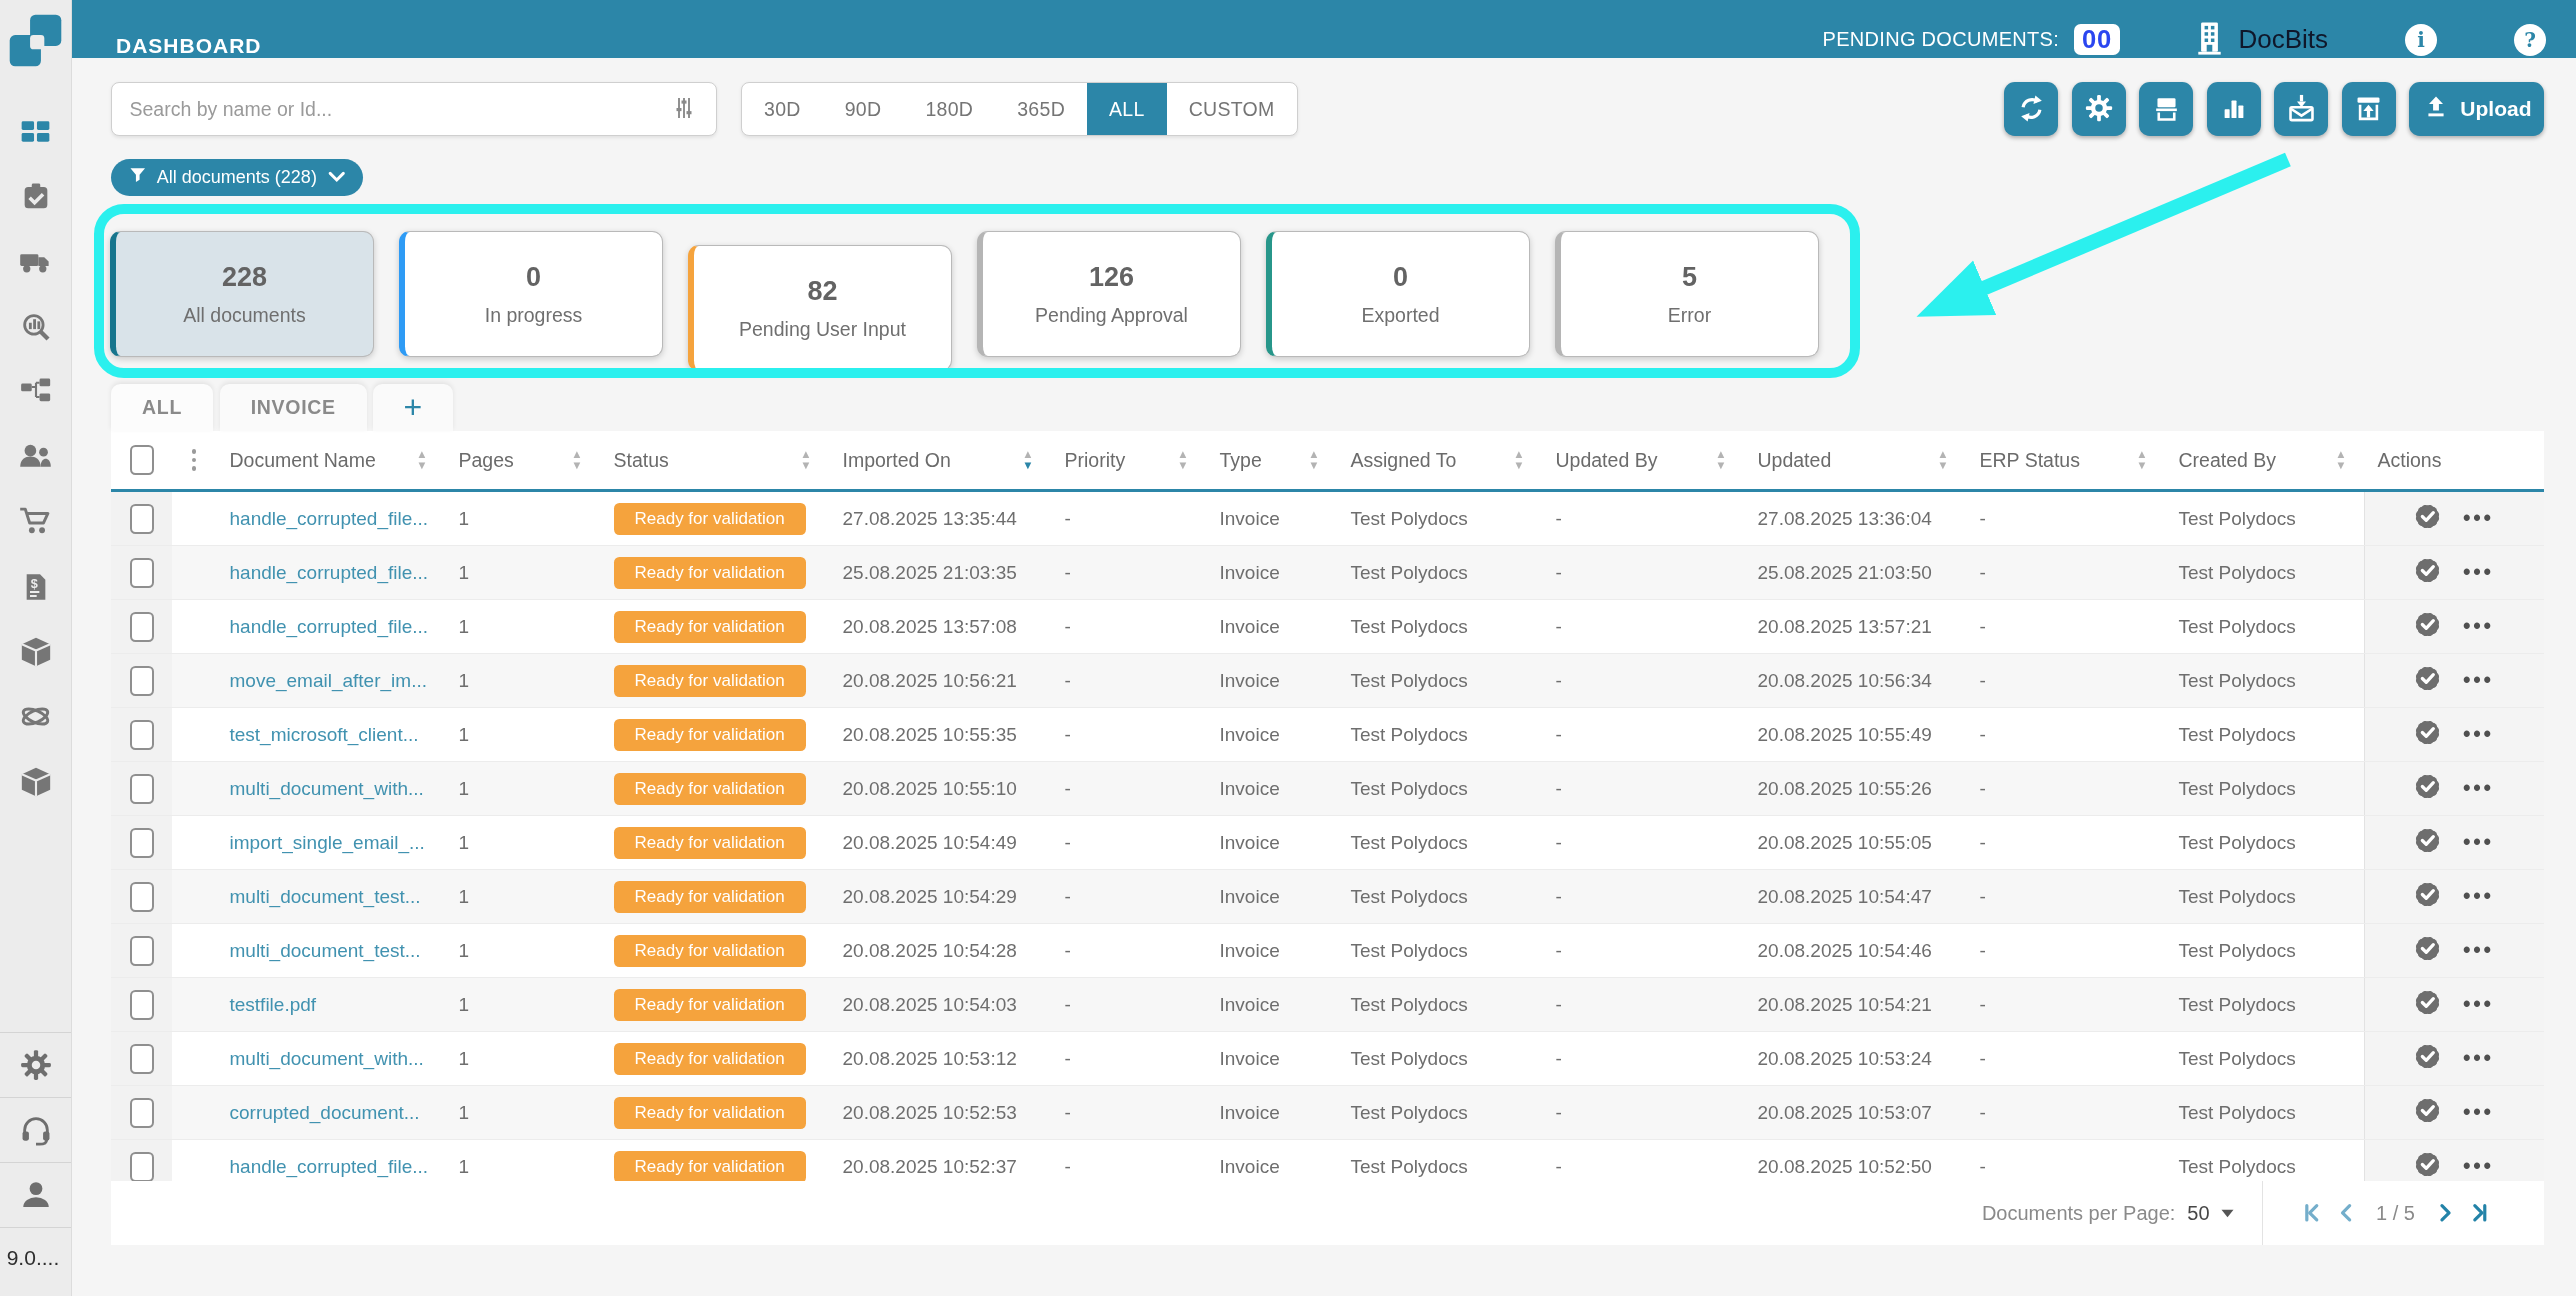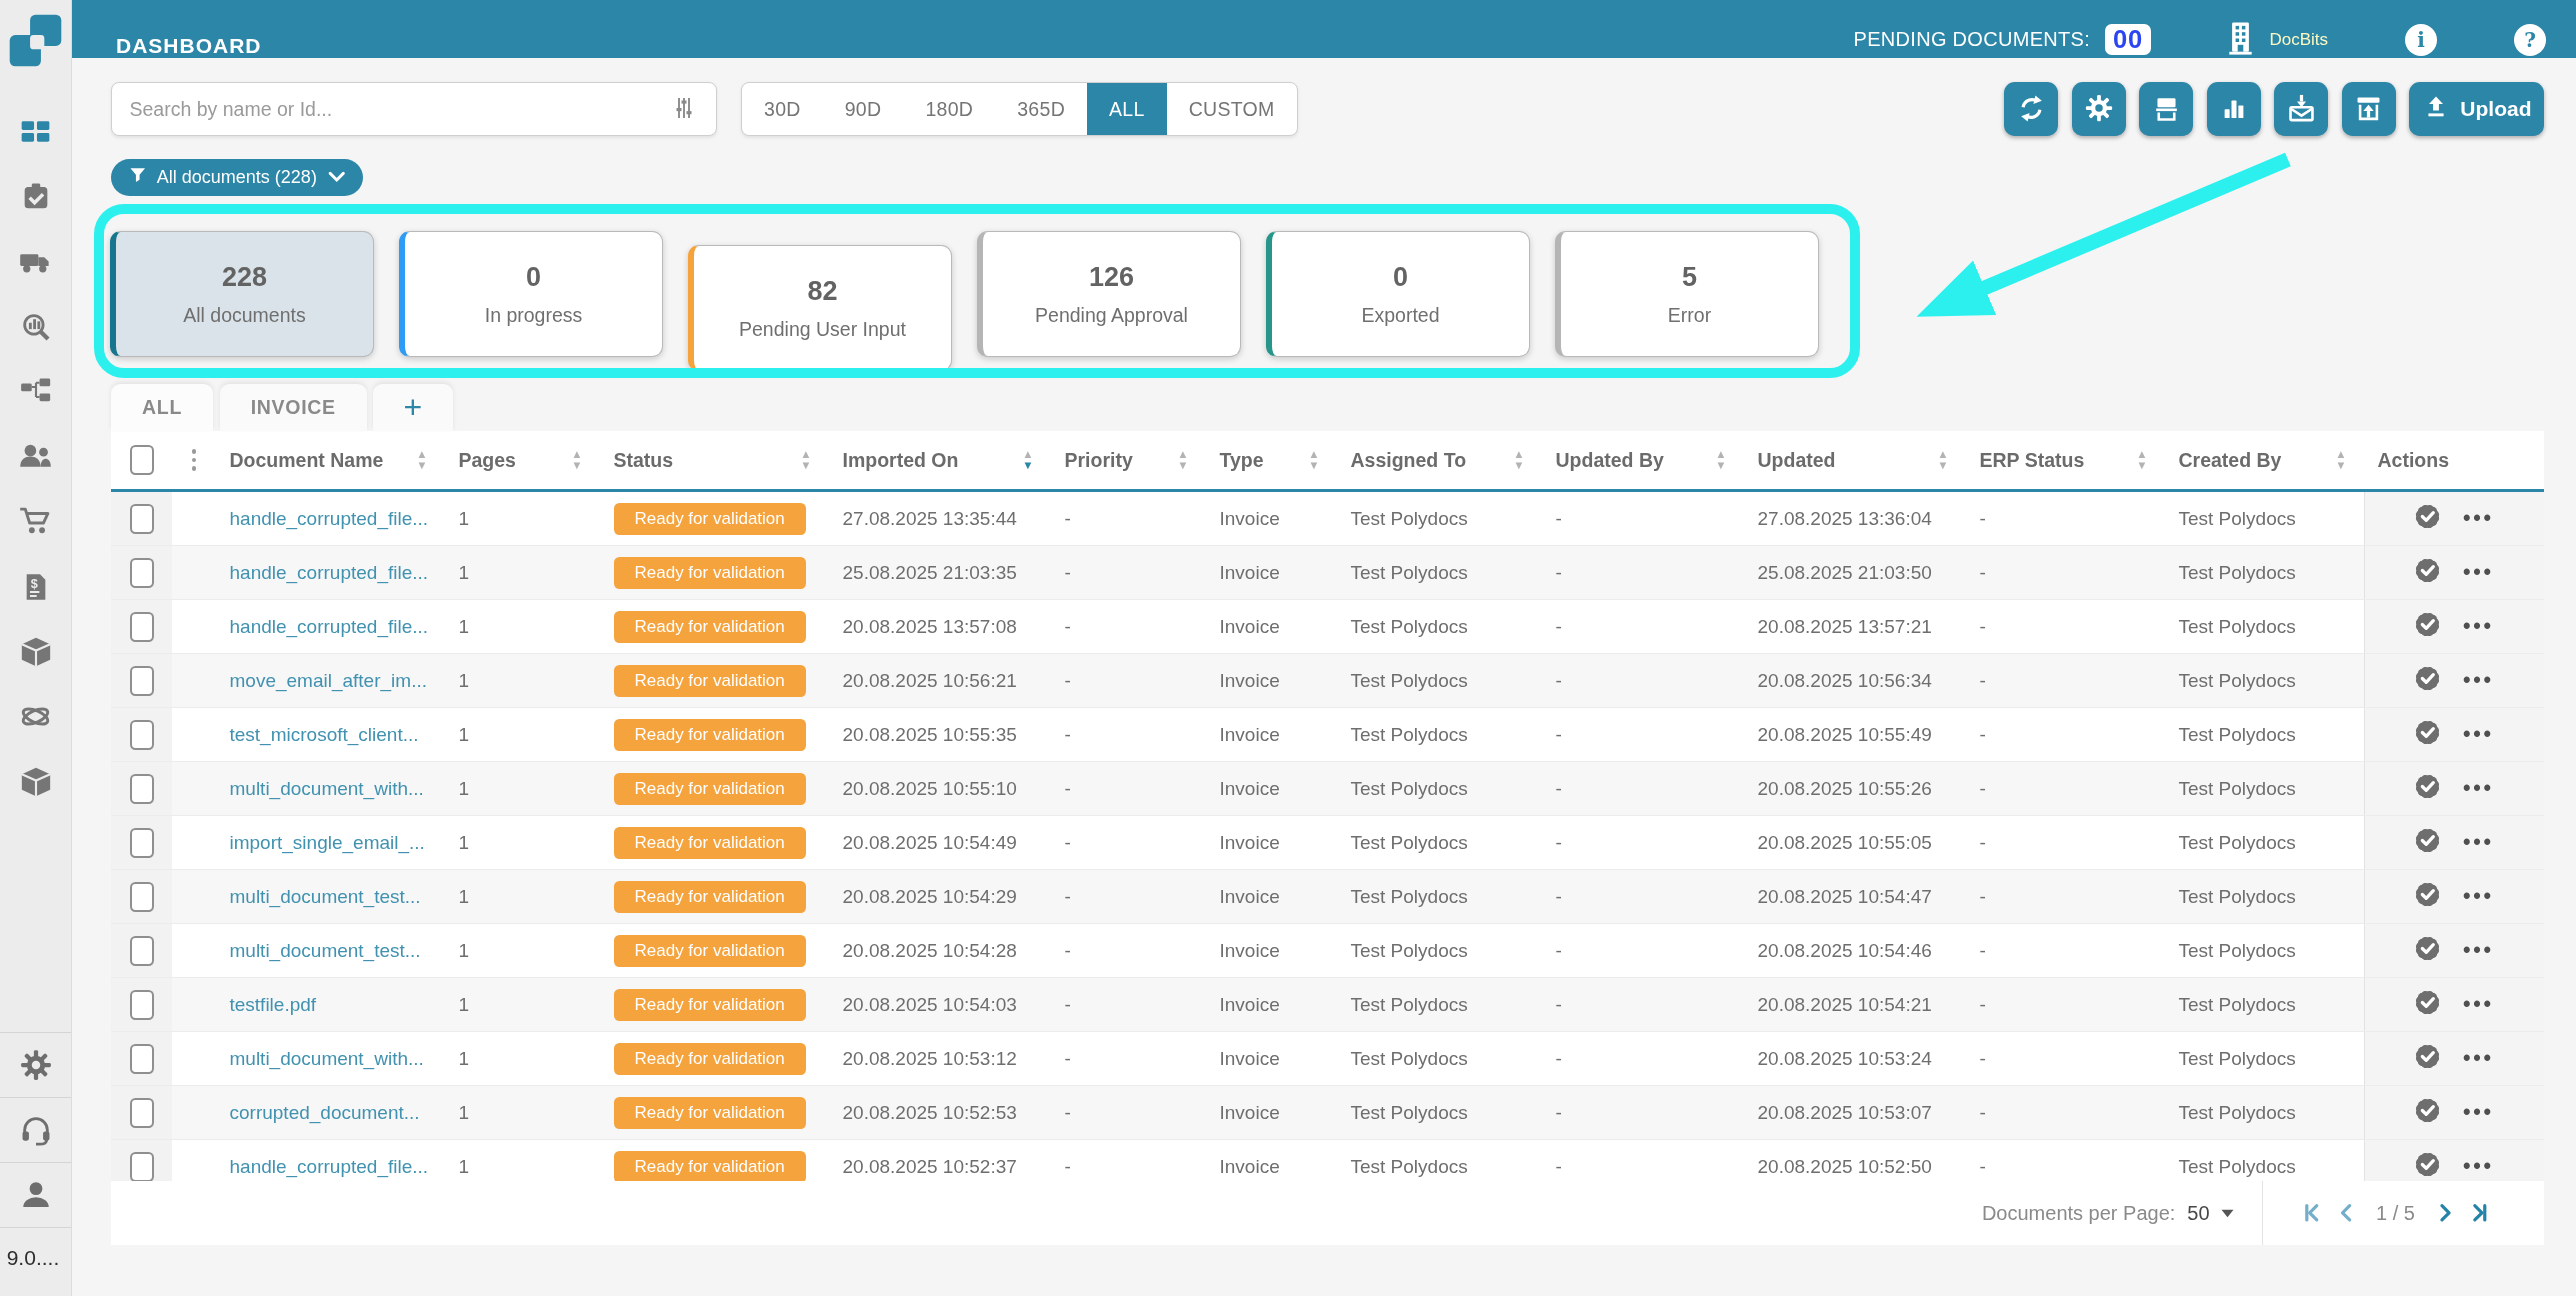--- a/index.html
+++ b/index.html
@@ -7,21 +7,21 @@
   body{position:relative;font-family:"Liberation Sans","DejaVu Sans",sans-serif;background:#f5f5f5;color:#6e6e6e;overflow:hidden}
   :root{--brand:#2c86a8;--cols:61px 44px 229px 155px 229px 222px 155px 131px 205px 202px 222px 199px 199px 182px}
 
   
   .topbar{position:absolute;left:72px;top:0;width:2504px;height:58px;background:var(--brand);display:flex;align-items:flex-end;padding:0 30px 0 44px;z-index:4}
   .tb-title{color:#fff;font-size:21px;font-weight:700;letter-spacing:1px}
   .tb-right{margin-left:auto;display:flex;align-items:center}
   .pending-label{color:#fff;font-size:20px;letter-spacing:0.3px}
   .pending-badge{background:#fff;border-radius:6.7px;padding:1.3px 8px;color:#2b46f0;font-weight:700;font-size:25.6px;letter-spacing:0.7px;margin-left:15px}
   .company{display:flex;align-items:center;gap:13.5px;margin-left:74px}
-  .company-name{color:#fef9c3;font-size:17px}
+  .company-name{color:#0f172a;font-size:26px}
   .circle-btn{width:32px;height:32px;border-radius:50%;background:#fff;color:var(--brand);display:flex;align-items:center;justify-content:center;font-weight:700;font-size:20px;margin-left:77px;font-family:"DejaVu Serif",serif}
 
   
   .sidebar{position:absolute;left:0;top:0;width:72px;height:1296px;background:#ececec;border-right:0.7px solid #dcdcdc;z-index:6}
   .logo{position:absolute;top:12px;left:7.4px}
   .side-items{position:absolute;top:100px;left:0;width:100%}
   .side-item{height:65px;display:flex;align-items:center;justify-content:center;width:100%}
   .side-div{position:absolute;left:0;width:100%;height:0.7px;background:#d4d4d4}
   .side-fixed{position:absolute;left:0;width:100%;display:flex;justify-content:center}
   .version{position:absolute;left:6.7px;top:1246px;font-size:21px;color:#2e2e2e}
@@ -54,21 +54,21 @@
 
   
   .tabs{position:absolute;left:111px;top:384px;display:flex;gap:6.7px;z-index:2}
   .tab{height:47px;padding:0 31px;background:#fafafa;border-radius:9.4px 9.4px 0 0;display:flex;align-items:center;font-size:19.5px;font-weight:700;color:#8a8a8a;letter-spacing:0.7px;box-shadow:0 -2px 5.4px rgba(0,0,0,.08)}
   .tab.active{background:#fcfcfc}
   .tab-add{color:var(--brand);font-size:32px;font-weight:400;padding:0 30px}
 
   
   .table-card{position:absolute;left:111px;top:431px;width:2433px;height:814px;background:#fff;z-index:1}
   .thead{display:grid;grid-template-columns:var(--cols);height:61px;align-items:center;border-bottom:3.4px solid var(--brand)}
-  .hcell{display:flex;align-items:center;justify-content:space-between;padding:0 17.5px 0 13.5px;font-size:19.5px;font-weight:700;color:#6b6b6b;height:100%}
+  .hcell{display:flex;align-items:center;justify-content:space-between;padding:0 17.5px 0 13.5px;font-size:19.5px;font-weight:400;color:#6b6b6b;height:100%}
   .hcell.c-check,.hcell.c-kebab{justify-content:center;padding:0}
   .sort{display:flex;flex-direction:column;line-height:10.8px;font-size:11.4px;color:#b3b3b3;cursor:pointer}
   .sort .dn.active{color:var(--brand)}
   .kebab{display:flex;flex-direction:column;gap:4px}
   .kebab i{width:4.7px;height:4.7px;border-radius:50%;background:#9a9a9a}
   .tbody{height:690px;overflow:hidden}
   .trow{display:grid;grid-template-columns:var(--cols);height:54px;align-items:center;border-bottom:1.3px solid #ececec;background:#fff}
   .trow.alt{background:#f7f7f7}
   .cell{font-size:19px;color:#6e6e6e;padding:0 16px 0 13.5px;white-space:nowrap;overflow:hidden}
   .c-check{display:flex;justify-content:center;align-items:center;height:100%;padding:0}

